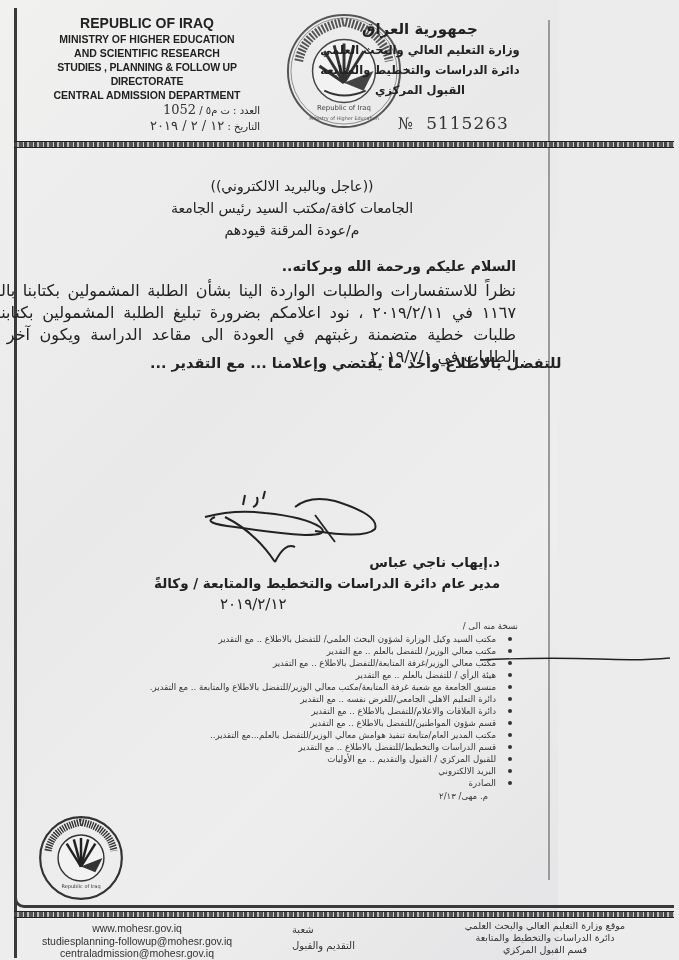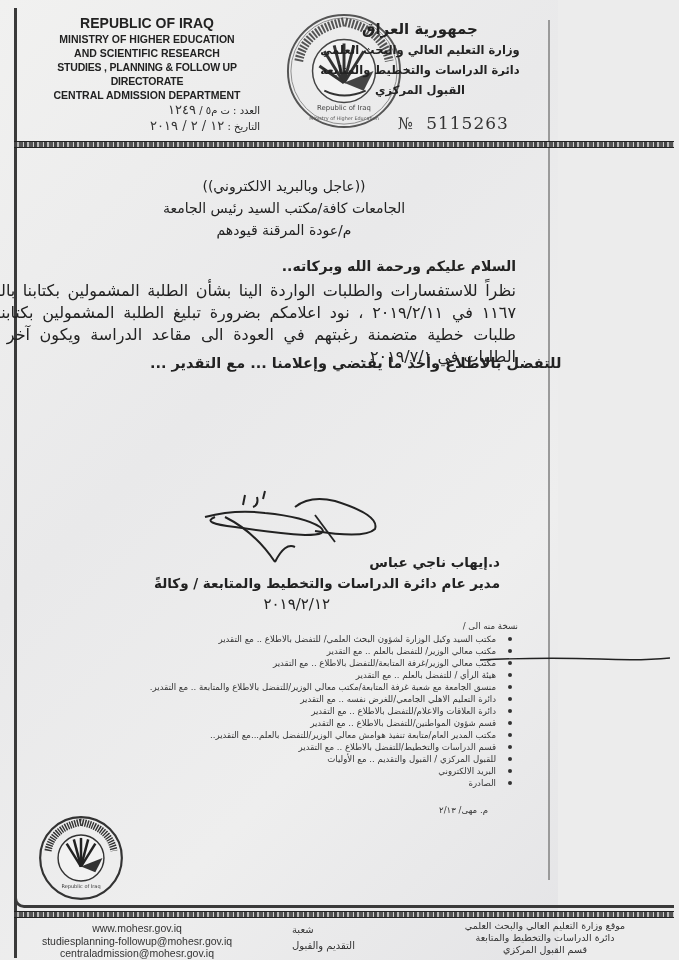--- a/index.html
+++ b/index.html
@@ -67,55 +67,55 @@
   .band.top { top: 141px; }
   .band.bottom { top: 911px; left: 14px; }
   .frame {
     position: absolute; left: 14px; top: 153px; width: 660px; height: 755px;
     border-left: 3px solid #3a3a3a; border-bottom: 3px solid #3a3a3a;
     border-radius: 0 0 0 10px;
   }
   
   .ar { direction: rtl; font-family: "DejaVu Sans", sans-serif; }
   .subject {
-    position: absolute; left: 134px; top: 175px; width: 300px; text-align: center;
+    position: absolute; left: 142px; top: 175px; width: 300px; text-align: center;
     font-size: 14px; line-height: 22px; color: #222;
   }
   .greet {
     position: absolute; right: 42px; top: 258px; width: 400px; text-align: right;
     font-size: 14px; font-weight: bold; color: #222;
   }
   .para {
     position: absolute; right: 42px; top: 280px; width: 610px; text-align: justify;
     font-size: 16px; line-height: 22px; color: #222;
   }
   .closing {
     position: absolute; left: 150px; top: 355px; width: 420px; text-align: left;
     font-size: 14.5px; font-weight: bold; color: #222;
   }
   
   .sig-svg { position: absolute; left: 195px; top: 487px; width: 200px; height: 80px; }
   .signer {
     position: absolute; left: 200px; top: 552px; width: 300px; text-align: right;
     font-size: 13.5px; line-height: 21px; color: #222; font-weight: bold;
   }
-  .signer .date { text-align: right; width: 110px; display: block; margin-right: 170px; font-family: "DejaVu Serif", serif; font-weight: normal; font-size: 15px; }
+  .signer .date { text-align: left; width: 110px; display: block; margin-right: 170px; font-family: "DejaVu Serif", serif; font-weight: normal; font-size: 15px; }
   
   .copies {
     position: absolute; right: 40px; top: 620px; width: 460px;
     font-size: 8.6px; line-height: 12px; color: #333; text-align: right;
   }
   .copies .title { margin-bottom: 1px; }
   .copies ul { list-style: none; }
   .copies li { position: relative; padding-right: 22px; white-space: nowrap; }
   .copies li::before {
     content: ""; position: absolute; right: 6px; top: 4px; width: 4px; height: 4px;
     background: #333; border-radius: 50%;
   }
-  .copies .ref { padding-right: 30px; margin-top: 15px; }
+  .copies .ref { padding-right: 30px; margin-top: 1px; }
   .strike-line { position: absolute; left: 480px; top: 655px; width: 190px; height: 10px; }
   
   .foot-en {
     position: absolute; left: 22px; top: 922px; width: 230px; text-align: center;
     font-family: "Liberation Sans", sans-serif; font-size: 10.5px; line-height: 12.5px; color: #333;
   }
   .foot-mid {
     position: absolute; left: 292px; top: 922px; width: 120px; text-align: left;
     font-size: 10px; line-height: 16px; color: #333;
   }
@@ -135,21 +135,21 @@
     <div class="l1">REPUBLIC OF IRAQ</div>
     <div class="l2">MINISTRY OF HIGHER EDUCATION</div>
     <div class="l2">AND SCIENTIFIC RESEARCH</div>
     <div class="l4">STUDIES , PLANNING &amp; FOLLOW UP DIRECTORATE</div>
     <div class="l2">CENTRAL ADMISSION DEPARTMENT</div>
   </div>
 
   <div class="ref-block">
     <div>
       <span>العدد : ت م٥ /</span>
-      <span class="hand">١٢٤٩</span>
+      <span class="hand">1052</span>
     </div>
     <div>
       <span>التاريخ :</span>
       <span class="hand">١٢ / ٢ / ٢٠١٩</span>
     </div>
   </div>
 
   <svg class="seal" viewBox="0 0 120 120">
     <circle cx="60" cy="60" r="57" fill="none" stroke="#555" stroke-width="2"></circle>
     <circle cx="60" cy="60" r="54" fill="none" stroke="#777" stroke-width="0.8"></circle>

